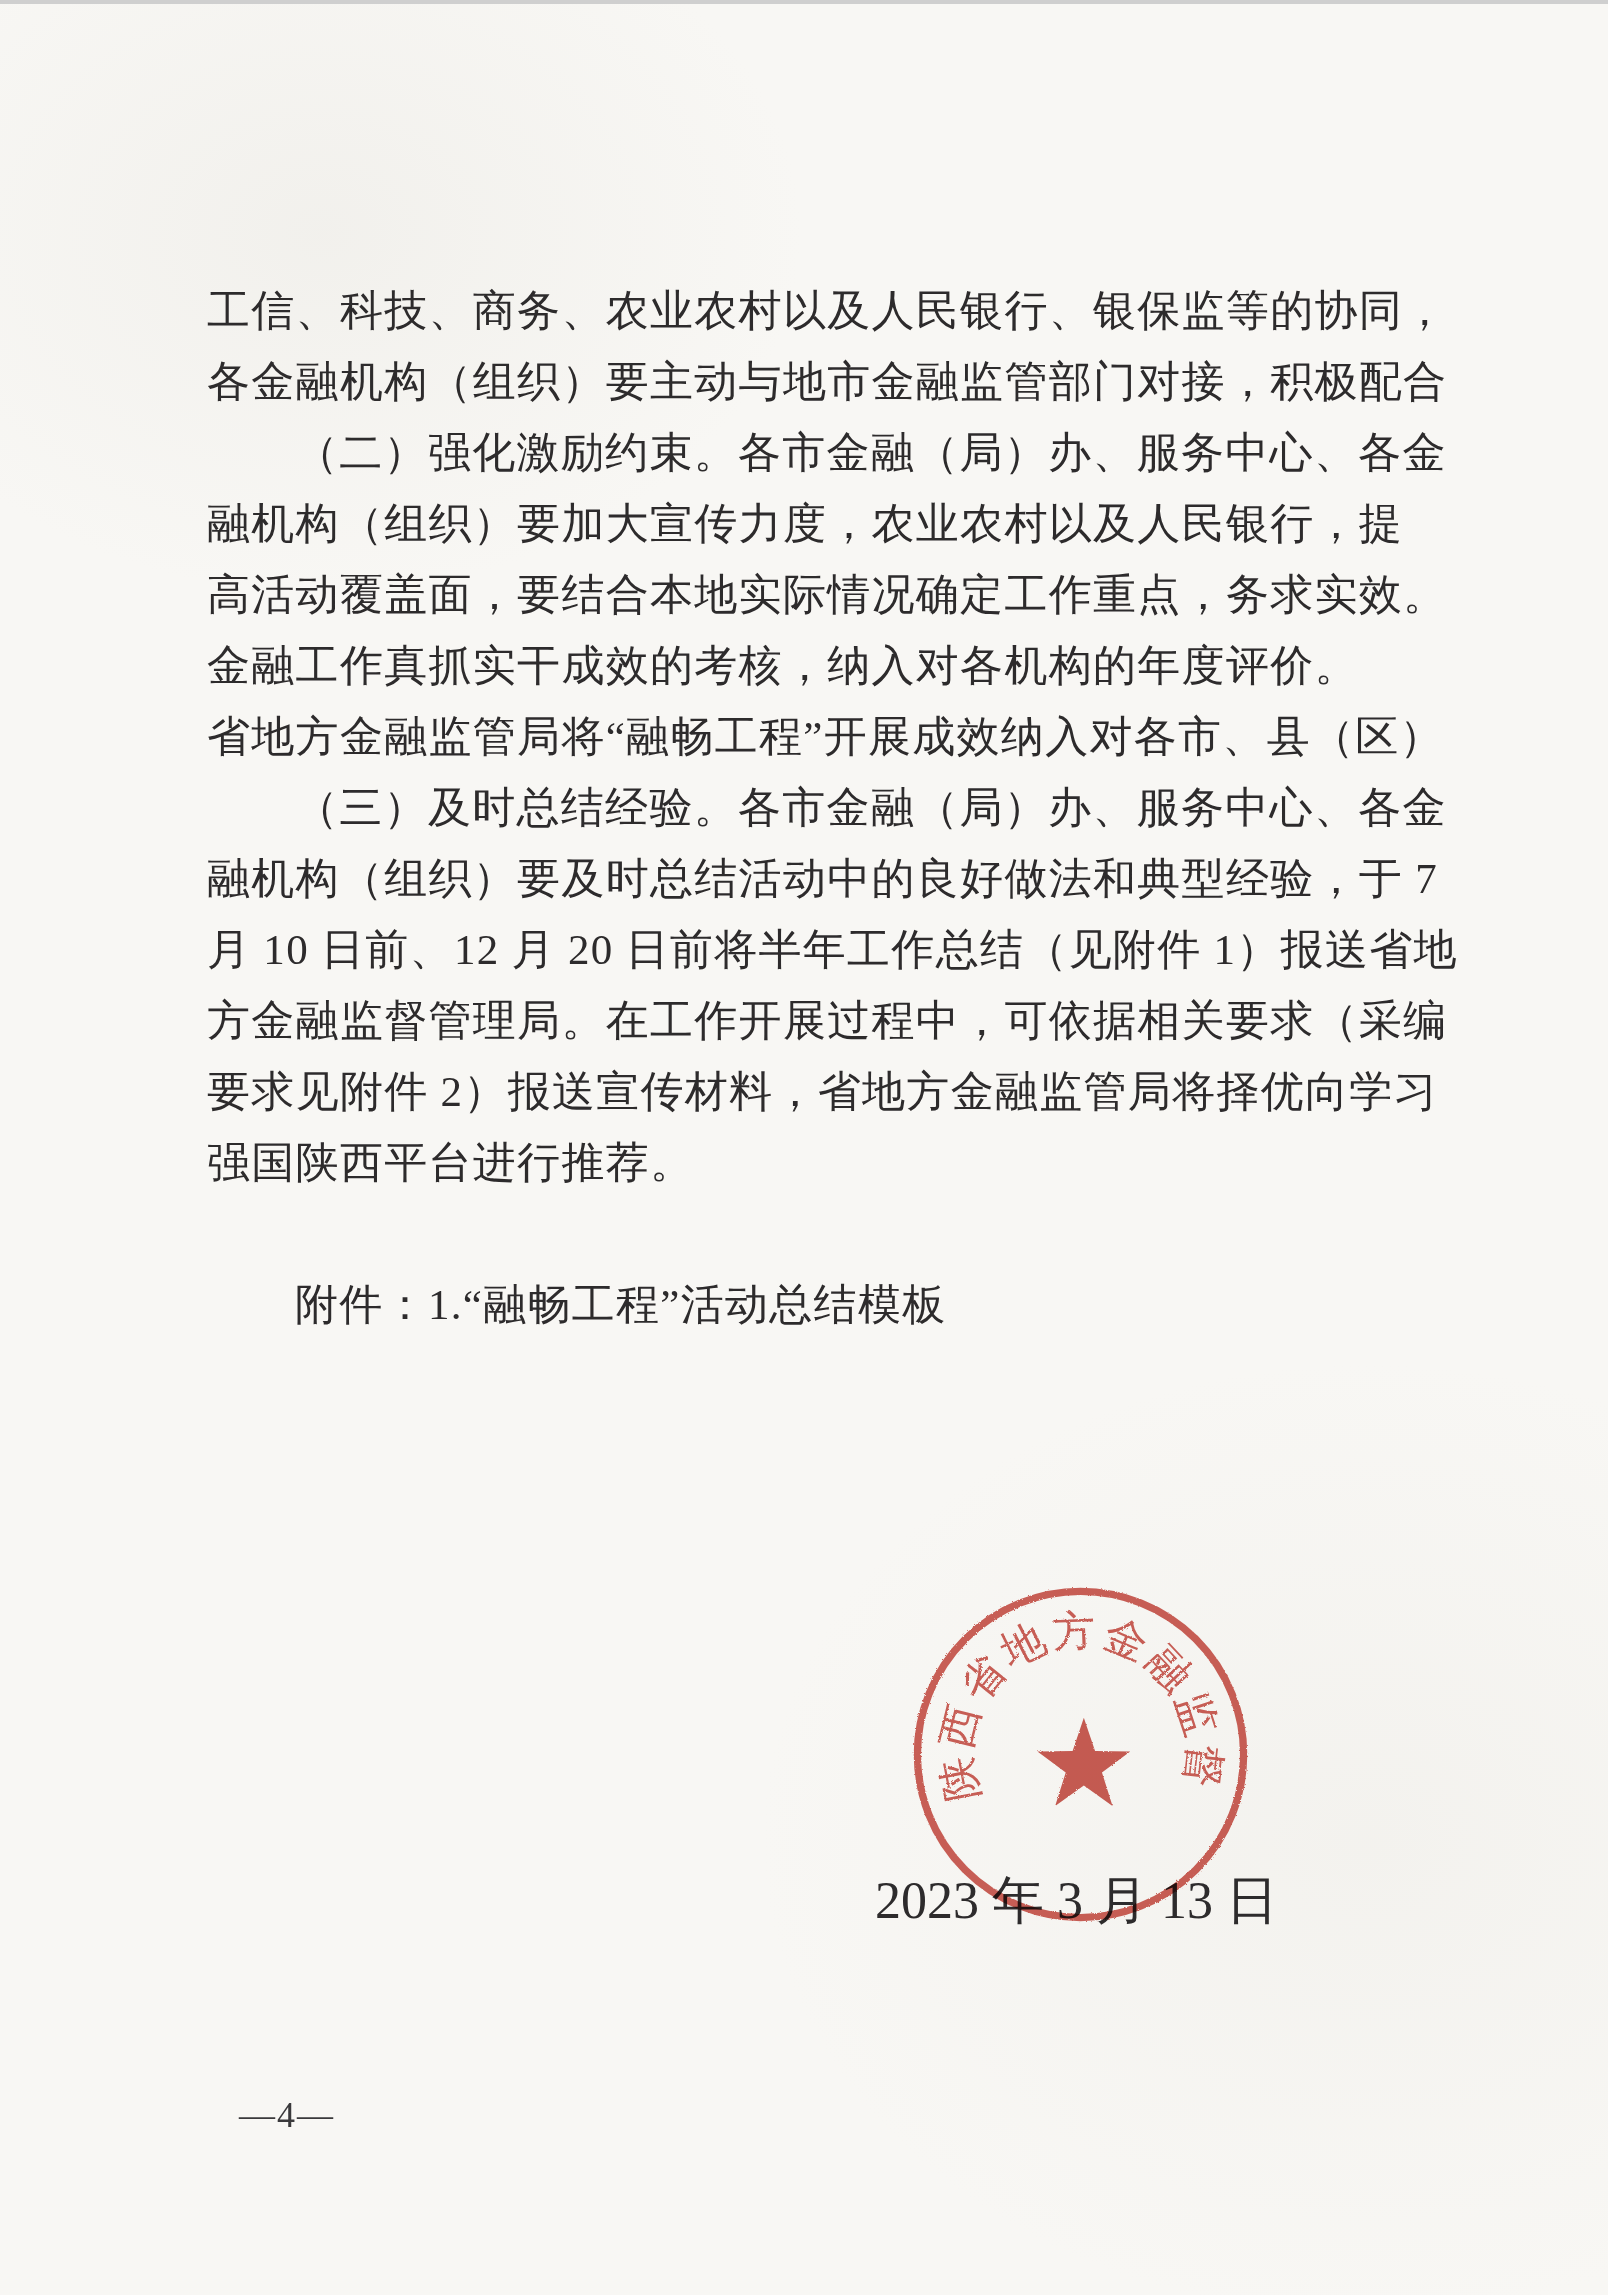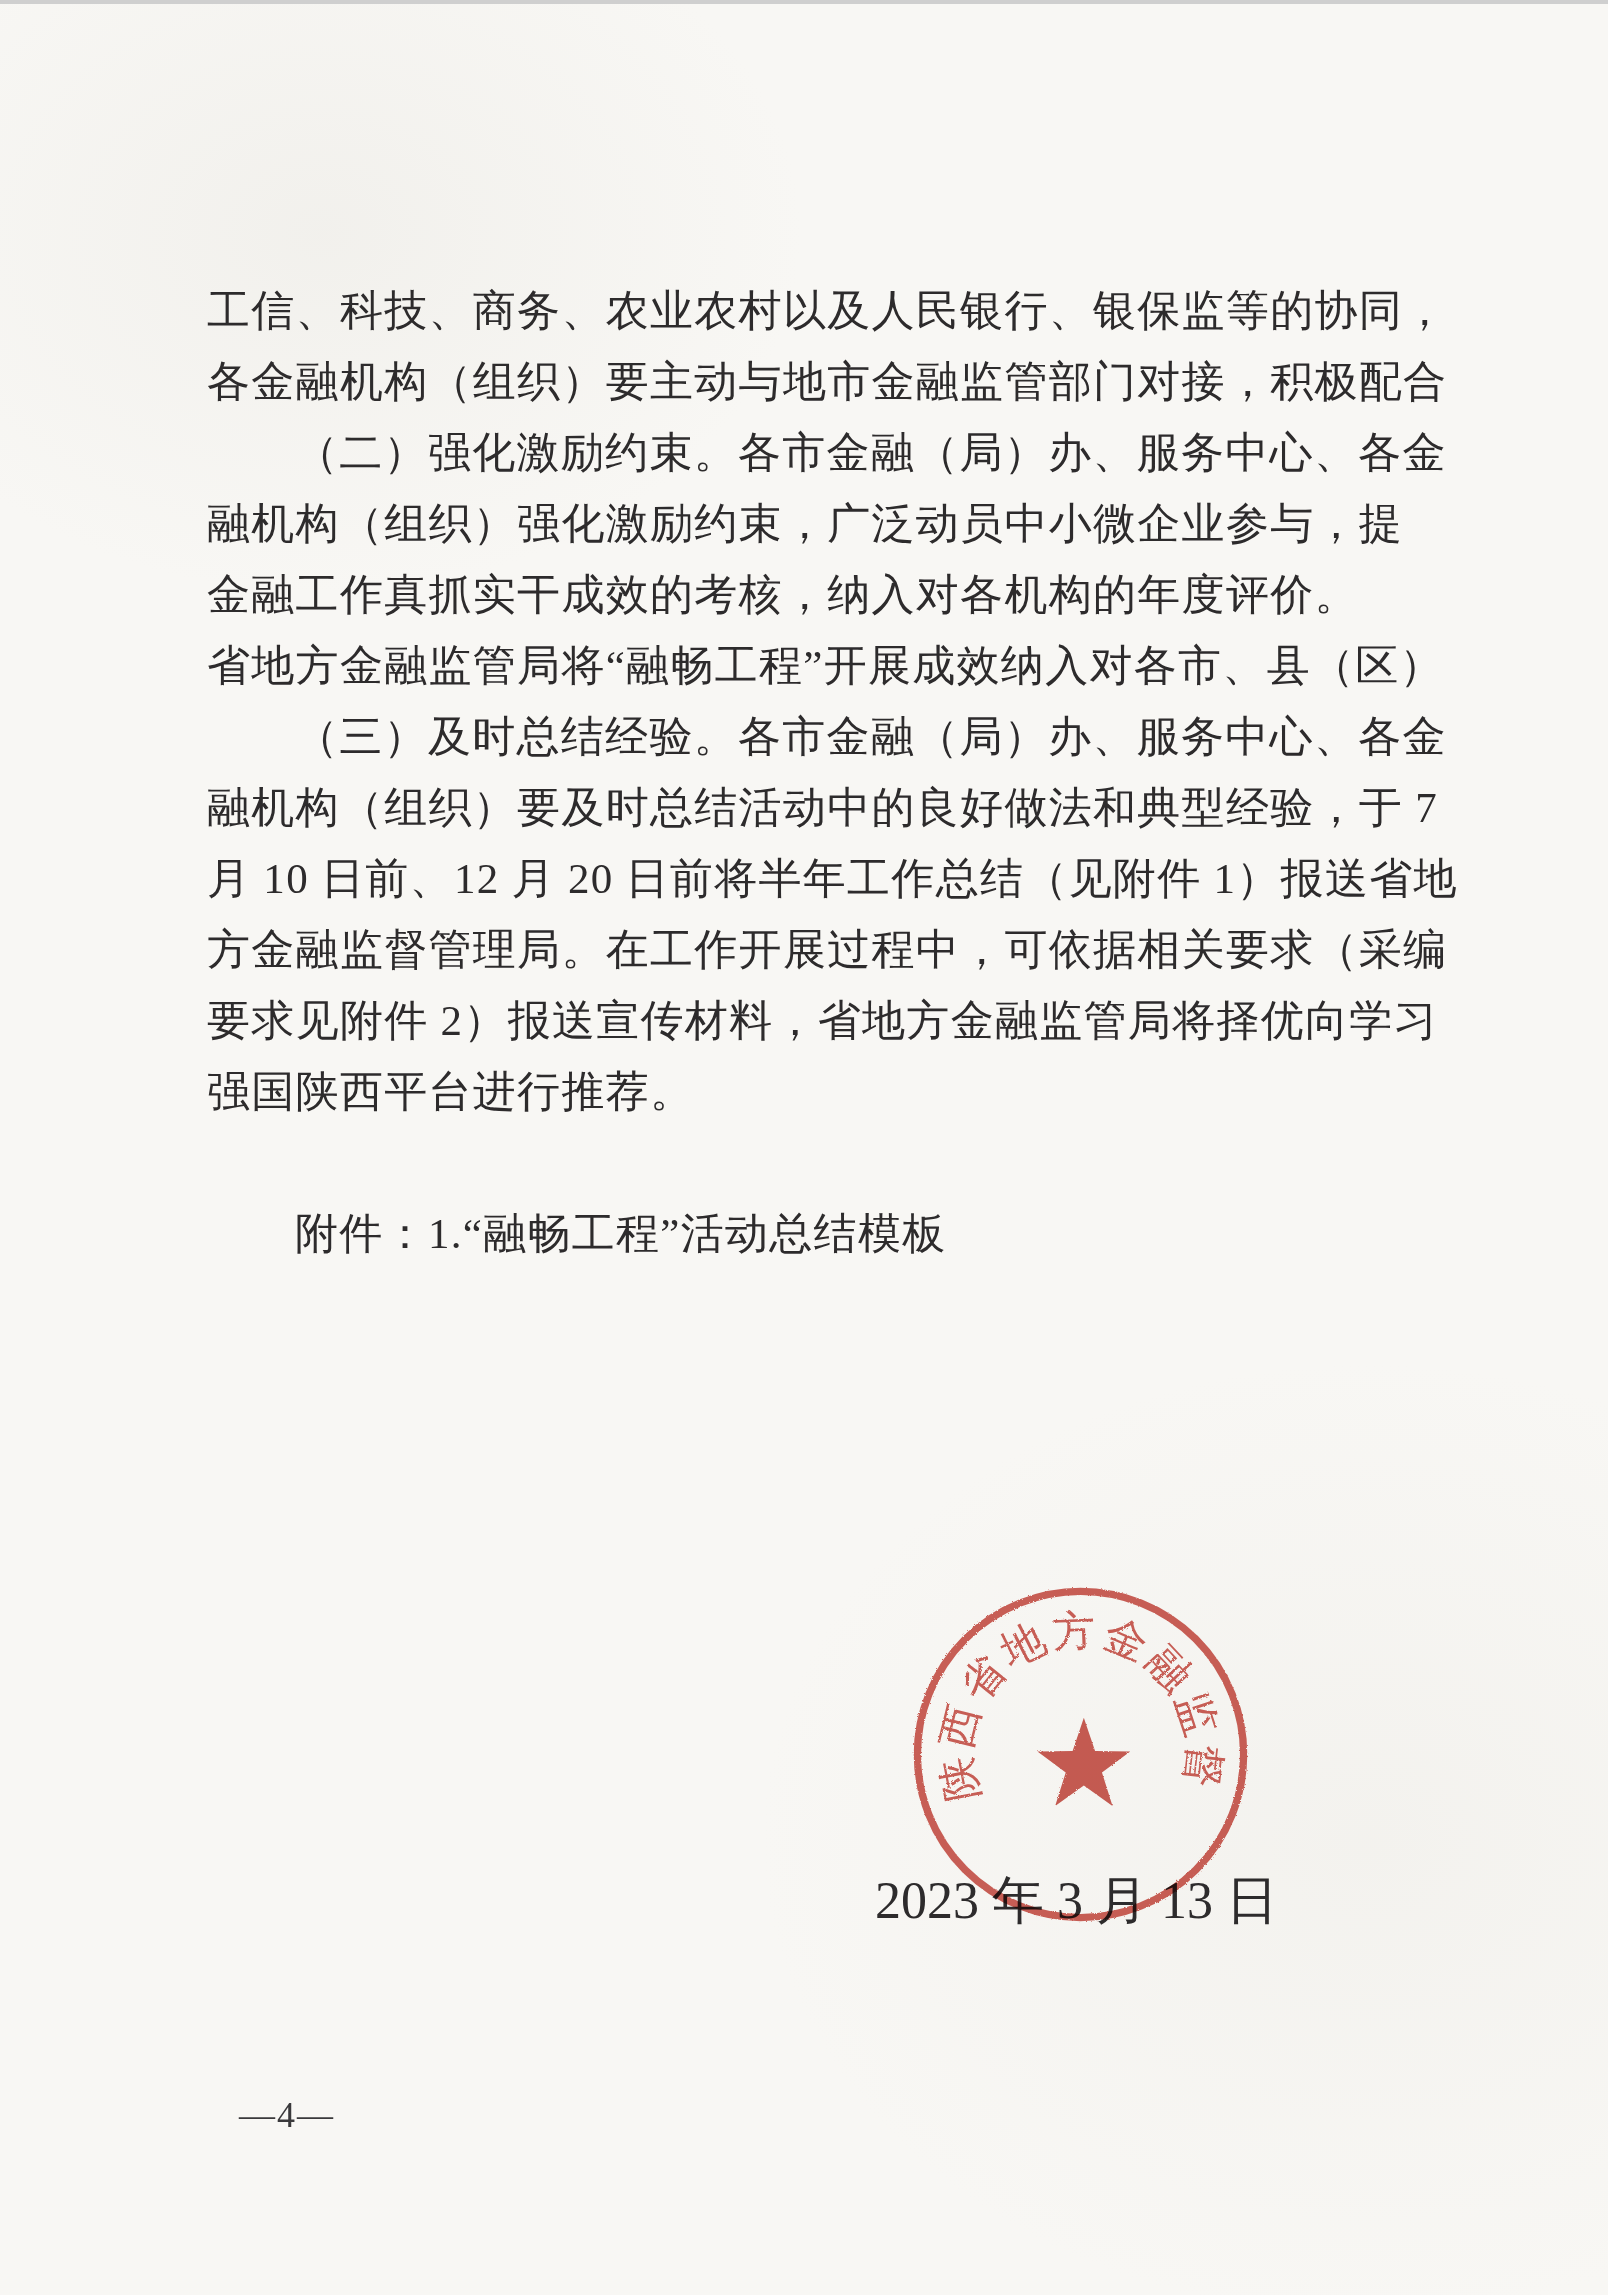--- a/index.html
+++ b/index.html
@@ -49,21 +49,22 @@
 </style>
 </head>
 <body>
 
 <div class="page">
 
   <div class="bodycol">
     <div class="line">工信、科技、商务、农业农村以及人民银行、银保监等的协同，</div>
     <div class="line">各金融机构（组织）要主动与地市金融监管部门对接，积极配合</div>
     <div class="line indent">（二）强化激励约束。各市金融（局）办、服务中心、各金</div>
-    <div class="line">融机构（组织）强化激励约束，广泛动员中小微企业参与，提</div>
+    <div class="line">融机构（组织）要加大宣传力度，农业农村以及人民银行，提</div>
+    <div class="line">高活动覆盖面，要结合本地实际情况确定工作重点，务求实效。</div>
     <div class="line">金融工作真抓实干成效的考核，纳入对各机构的年度评价。</div>
     <div class="line">省地方金融监管局将“融畅工程”开展成效纳入对各市、县（区）</div>
     <div class="line indent">（三）及时总结经验。各市金融（局）办、服务中心、各金</div>
     <div class="line">融机构（组织）要及时总结活动中的良好做法和典型经验，于 7</div>
     <div class="line">月 10 日前、12 月 20 日前将半年工作总结（见附件 1）报送省地</div>
     <div class="line">方金融监督管理局。在工作开展过程中，可依据相关要求（采编</div>
     <div class="line">要求见附件 2）报送宣传材料，省地方金融监管局将择优向学习</div>
     <div class="line">强国陕西平台进行推荐。</div>
     <div class="blank"></div>
     <div class="line indent">附件：1.“融畅工程”活动总结模板</div>

